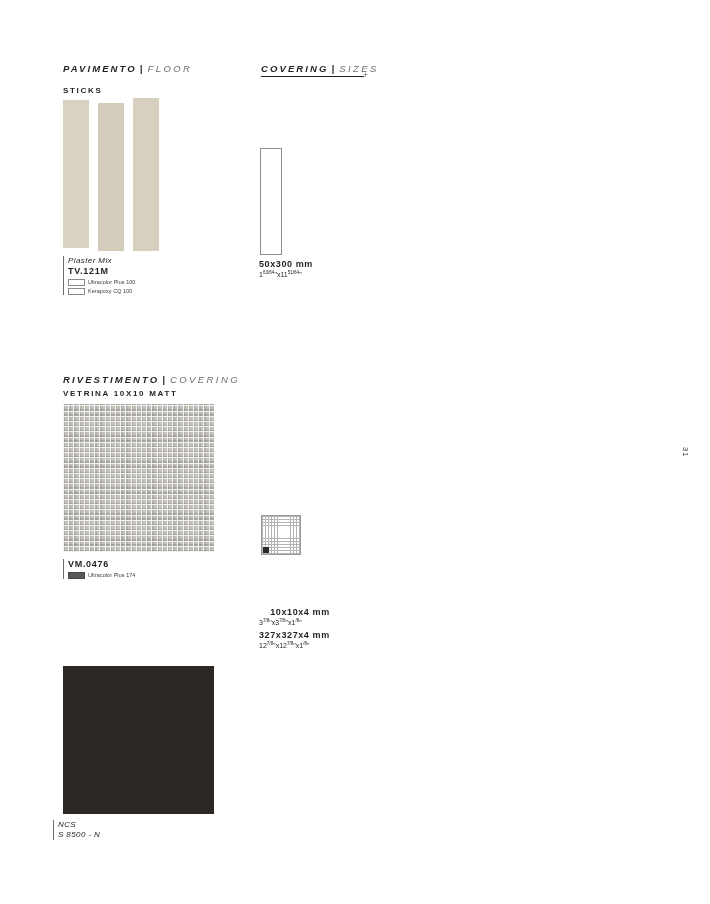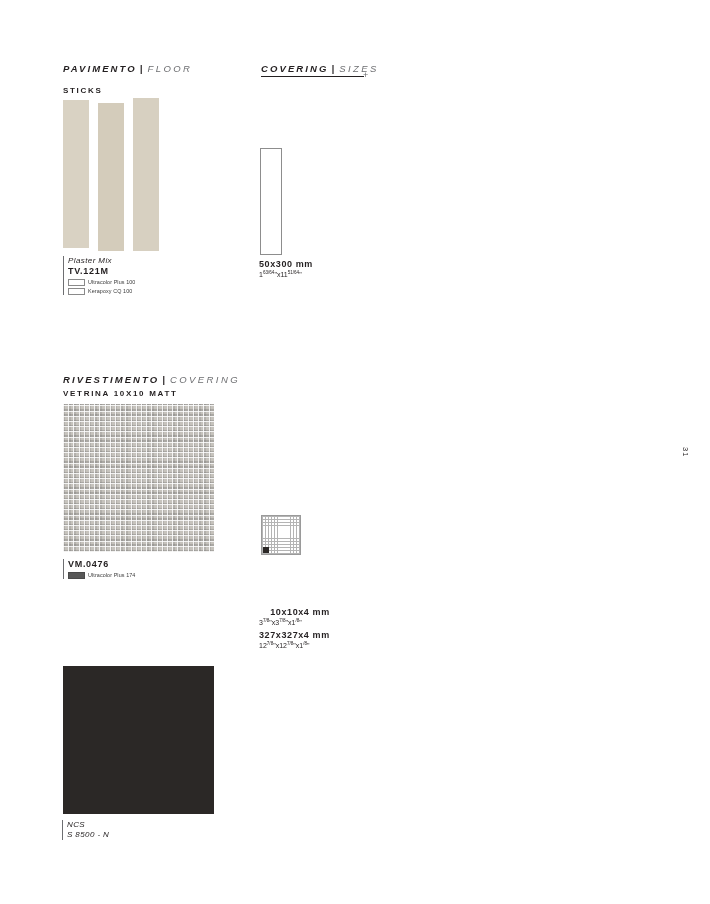--- a/index.html
+++ b/index.html
@@ -193,20 +193,20 @@
   <div class="size-blk" style="left:259px;top:573px;margin-top:34px;">
     <div class="size-mm">10x10x4 mm</div>
     <div class="size-in"><span>3</span><sup>7/8</sup><span>"x3</span><sup>7/8</sup><span>"x1</span><sup>/8</sup><span>"</span></div>
     <div class="gap"></div>
     <div class="size-mm">327x327x4 mm</div>
     <div class="size-in"><span>12</span><sup>7/8</sup><span>"x12</span><sup>7/8</sup><span>"x1</span><sup>/8</sup><span>"</span></div>
   </div>
 
   <div class="darkpanel" style="left:63px;top:666px;width:151px;height:148px;"></div>
 
-  <div class="caption" style="left:62px;top:820px;width:165px;">
+  <div class="caption" style="left:53px;top:820px;width:165px;">
     <div class="cap-l1">NCS</div>
     <div class="cap-l1">S 8500 - N</div>
   </div>
 
   <div class="pageno" style="left:690px;top:447px;">31</div>
 
 </div>
 
 </body></html>

